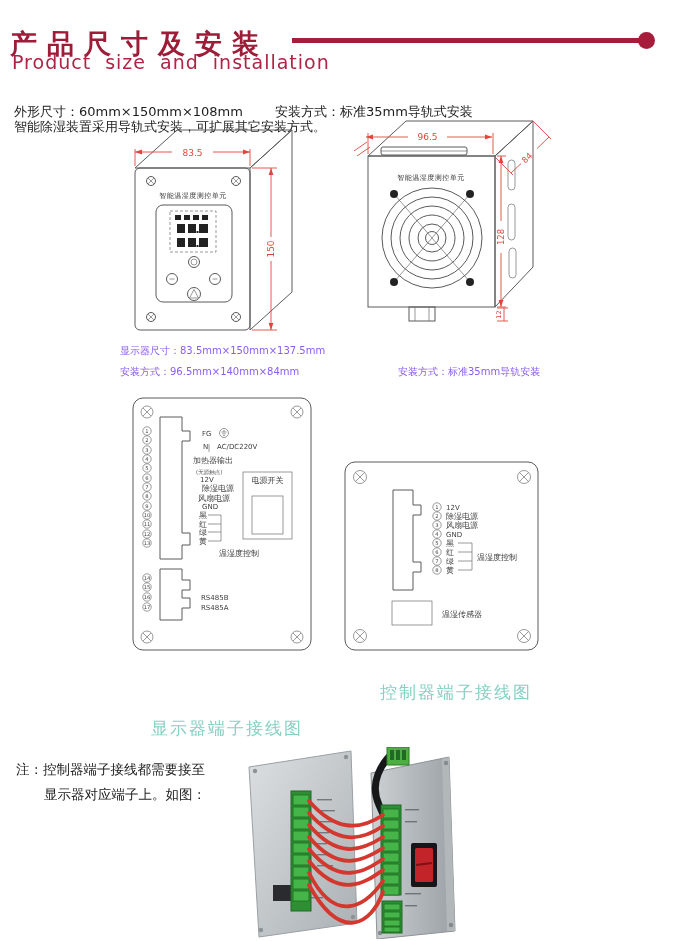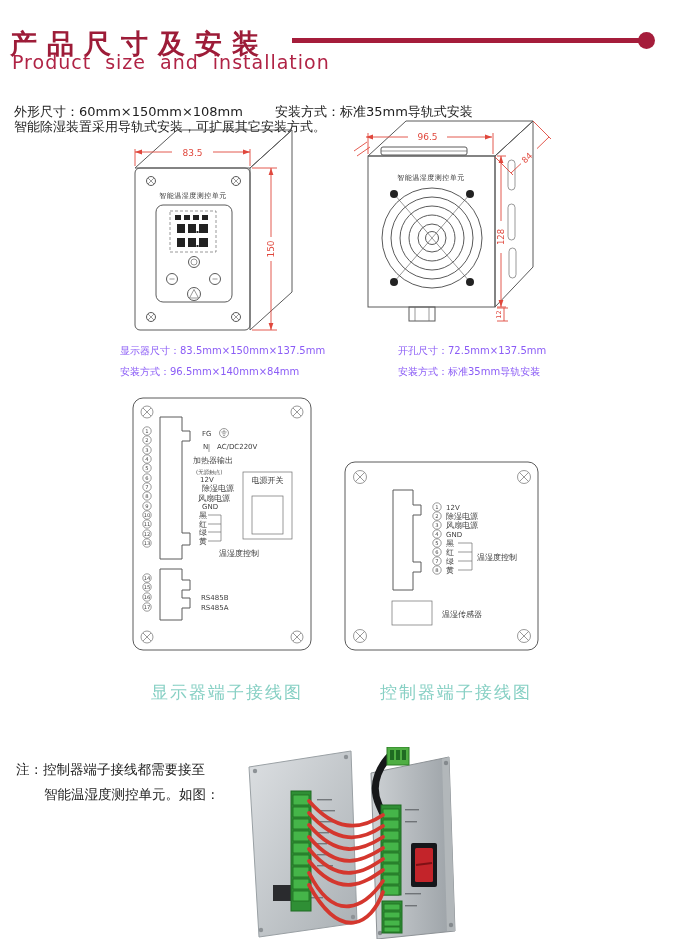--- a/index.html
+++ b/index.html
@@ -16,21 +16,21 @@
   .intro1 { left:14px; top:82px; font-size:13px; color:#1c1c1c;margin-top:36px; }
   .intro2 { left:14px; top:103px; font-size:13px; color:#1c1c1c; display:flex; gap:32px; }
 
   .sizenote { font-size:10px; color:#8b5cf6;margin-left:21px; }
   .sn1 { left:99px;  top:344px; }
   .sn2 { left:377px; top:344px; }
   .sn3 { left:99px;  top:365px; }
   .sn4 { left:377px; top:365px; }
 
   .caption { font-size:17px; color:#87d0c4; letter-spacing:2px; text-align:center; width:190px; }
-  .cap1 { left:132px; top:681px; }
+  .cap1 { left:132px; top:717px; }
   .cap2 { left:361px; top:681px; }
 
   .note1 { left:16px; top:761px; font-size:13.5px; color:#222; }
   .note2 { left:44px; top:786px; font-size:13.5px; color:#222; }
 
   
   svg text { font-family:"DejaVu Sans", sans-serif; }
   .ln    { stroke:#5a5a5a; stroke-width:1; fill:none; }
   .lnth  { stroke:#6e6e6e; stroke-width:.7; fill:none; }
   .red   { stroke:#e0473c; stroke-width:.9; fill:none; }
@@ -210,21 +210,20 @@
       <g>
         <line class="red" x1="497" y1="308" x2="508" y2="308"></line>
         <line class="red" x1="497" y1="321" x2="508" y2="321"></line>
         <line class="red" x1="504" y1="308" x2="504" y2="321"></line>
         <text class="dimt6" text-anchor="middle" transform="translate(501,314.5) rotate(-90)">12</text>
       </g>
     </g>
   </svg>
 
   <div class="abs sizenote sn1">显示器尺寸：83.5mm×150mm×137.5mm</div>
-  <div class="abs sizenote sn2">开孔尺寸：72.5mm×137.5mm</div>
   <div class="abs sizenote sn3">安装方式：96.5mm×140mm×84mm</div>
   <div class="abs sizenote sn4">安装方式：标准35mm导轨安装</div>
 
   <svg class="abs" style="left:125px; top:392px;" width="425" height="266" viewBox="125 392 425 266">
 
     <g>
       <rect class="ln" x="133" y="398" width="178" height="252" rx="10" stroke="#7a7a7a"></rect>
 
       <g>
         <circle class="lnth" cx="147" cy="412" r="6"></circle>
@@ -380,21 +379,21 @@
 
       <rect class="lnth" x="392" y="601" width="40" height="24"></rect>
       <text class="lbl8" x="442" y="617">温湿传感器</text>
     </g>
   </svg>
 
   <div class="abs caption cap1">显示器端子接线图</div>
   <div class="abs note1">注：控制器端子接线都需要接至</div>
 
   <div class="abs caption cap2">控制器端子接线图</div>
-  <div class="abs note2">智能温湿度测控单元。如图：</div>
+  <div class="abs note2">显示器对应端子上。如图：</div>
 
   <svg class="abs" style="left:243px; top:747px;" width="215" height="192" viewBox="0 0 215 192">
     <defs>
       <linearGradient id="gL" x1="0" y1="0" x2="1" y2="1">
         <stop offset="0" stop-color="#dcdfe2"></stop>
           <stop offset="1" stop-color="#aab0b4"></stop>
       </linearGradient>
       <linearGradient id="gR" x1="0" y1="0" x2="1" y2="0">
         <stop offset="0" stop-color="#cdd1d4"></stop>
           <stop offset="1" stop-color="#9ba1a6"></stop>

